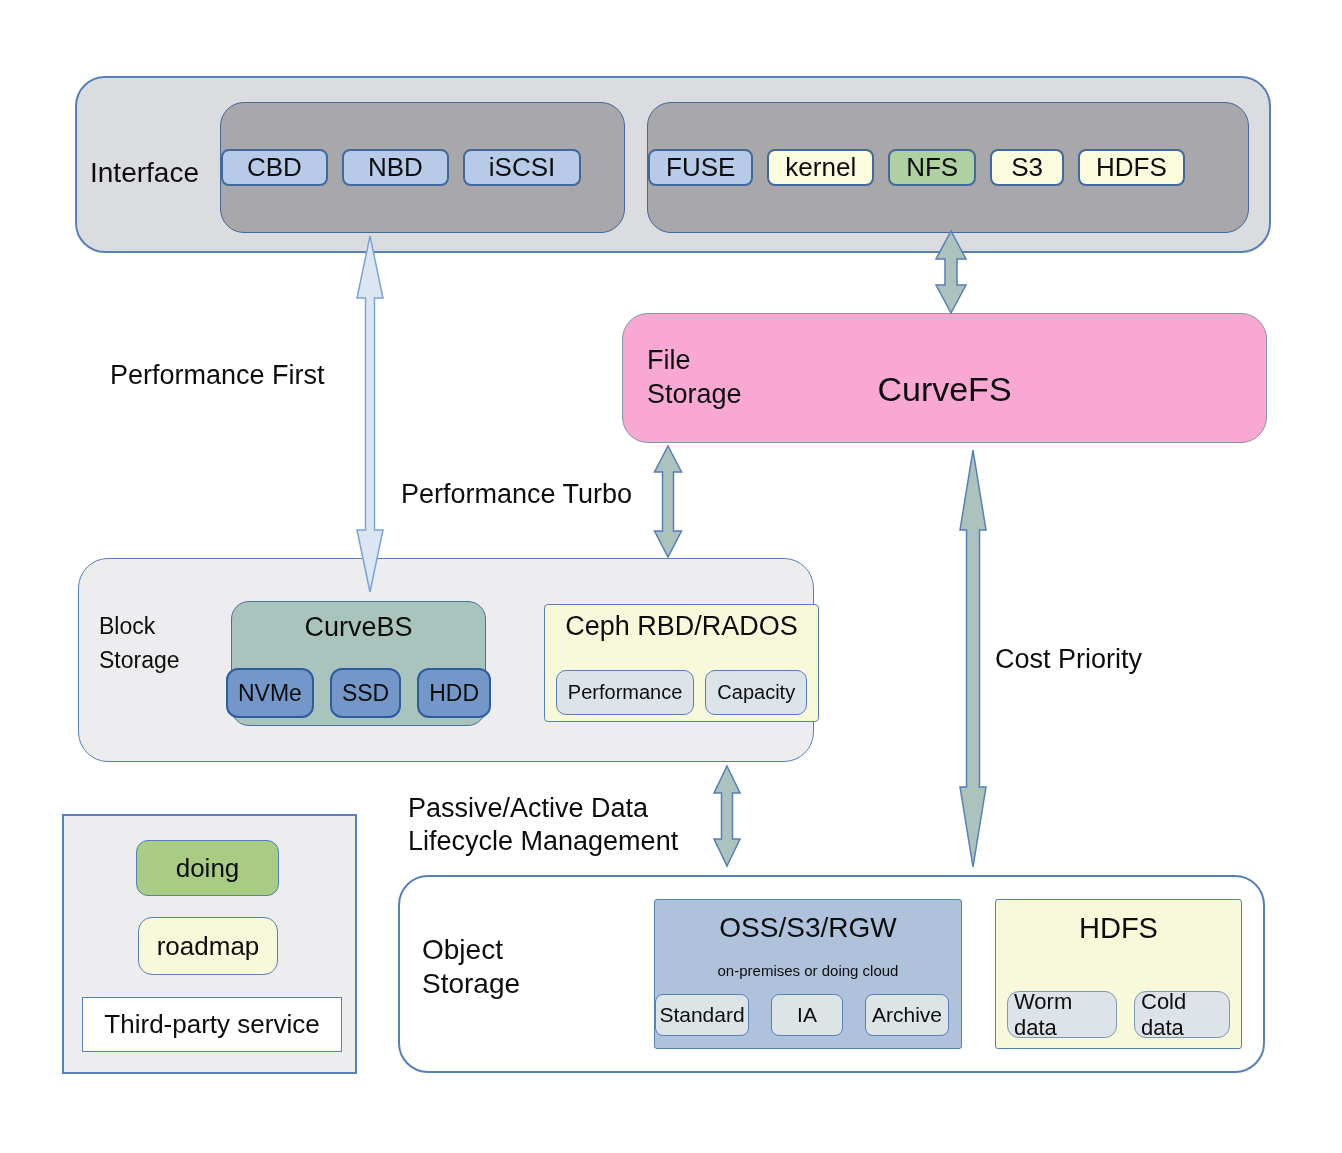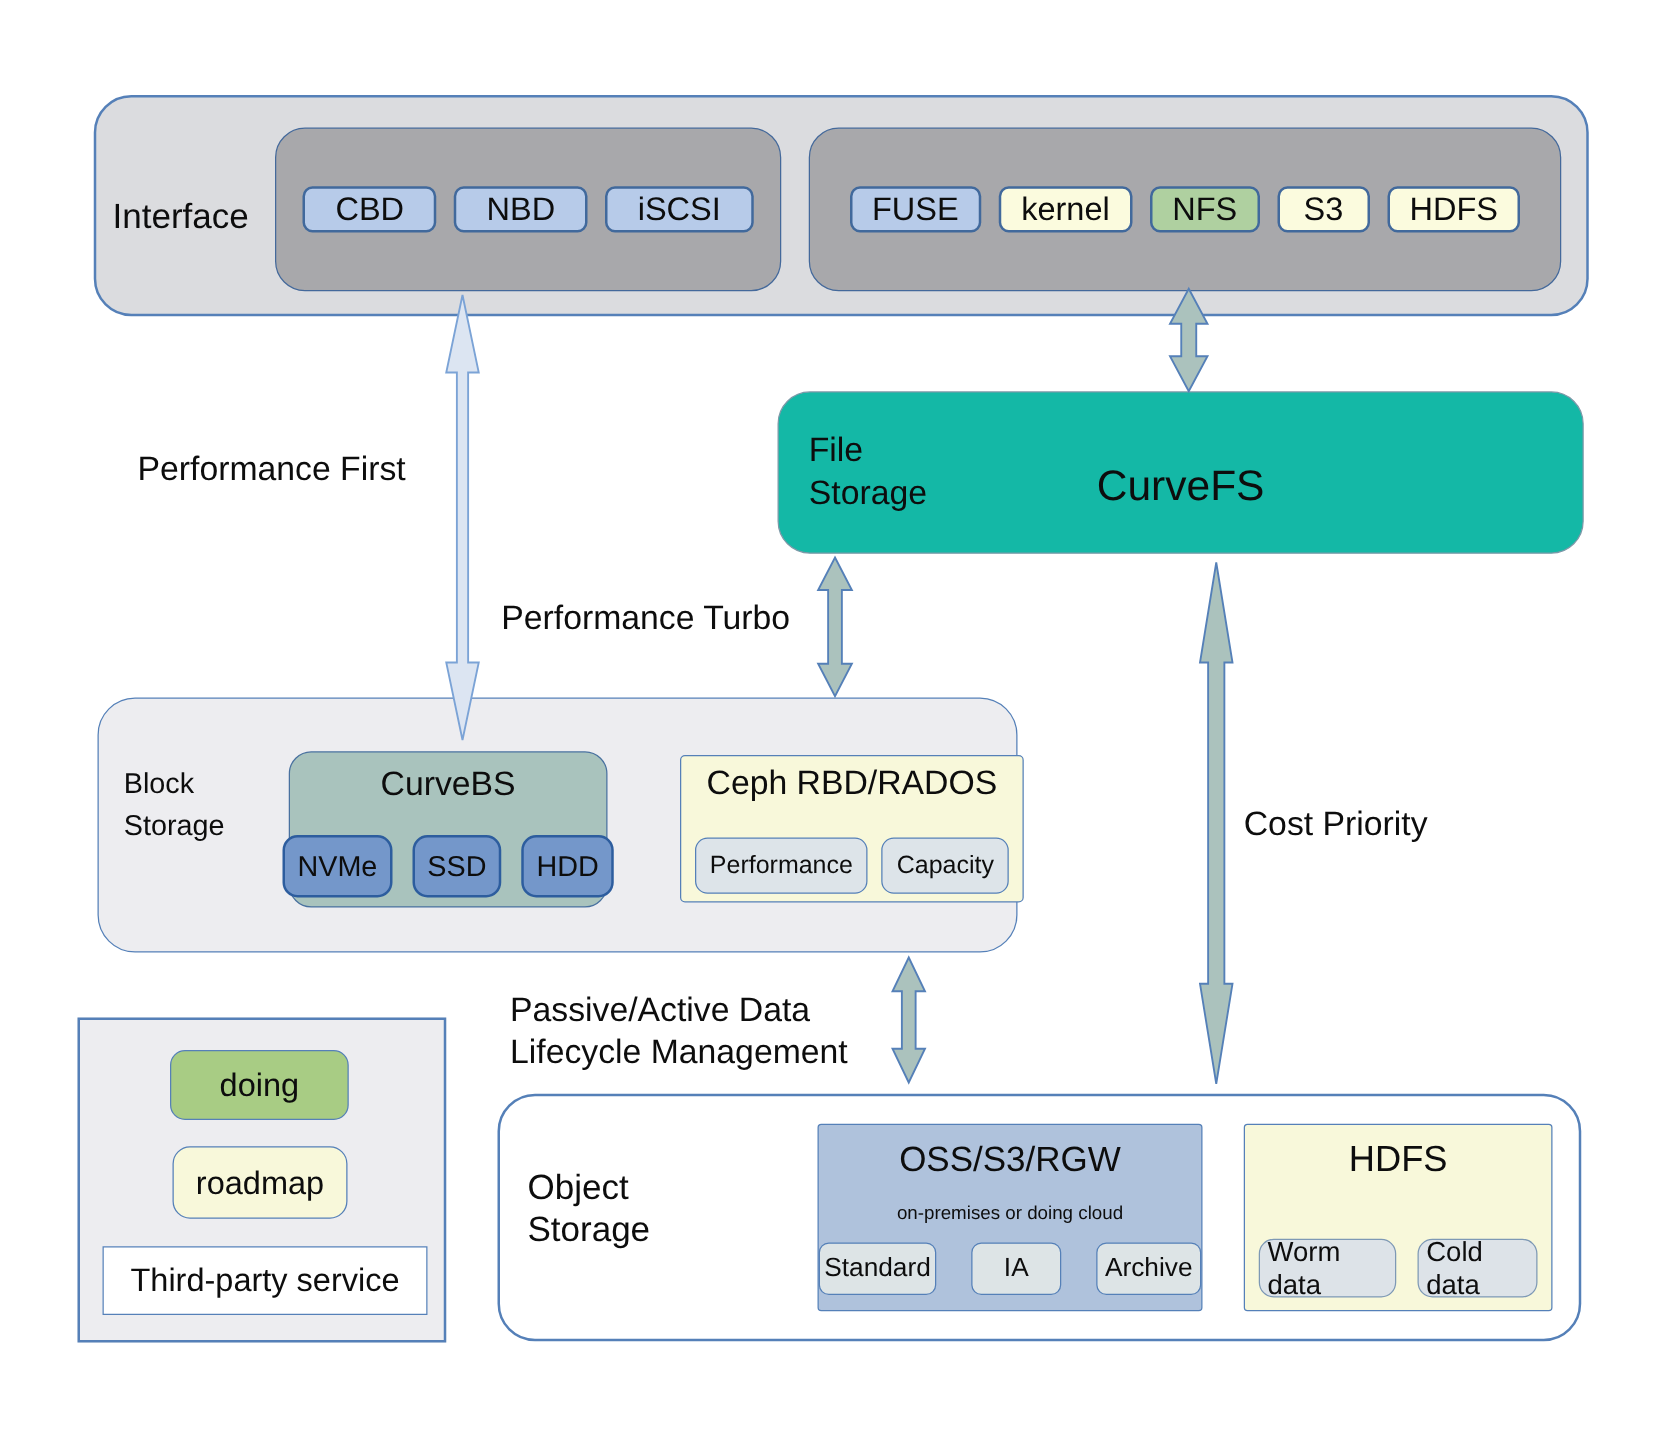--- a/index.html
+++ b/index.html
@@ -4,26 +4,26 @@
 <style>
   html,body{margin:0;padding:0;background:#ffffff;}
   body{font-family:"Liberation Sans",sans-serif;color:#0d0d0d;}
   .canvas{position:relative;width:1342px;height:1153px;background:#ffffff;overflow:hidden;}
   .abs{position:absolute;}
 
   
   .if-outer{left:75px;top:76px;width:1196px;height:177px;background:#dbdcdf;
             border:2px solid #5580b8;border-radius:30px;box-sizing:border-box;}
   .if-inner{position:absolute;background:#a8a8ab;border:1px solid #44699b;border-radius:24px;
-            display:flex;align-items:center;justify-content:center;gap:14px;box-sizing:border-box;}
+            display:flex;align-items:center;justify-content:flex-start;gap:14px;box-sizing:border-box;}
   .if-inner-left{left:143px;top:24px;width:405px;height:131px;}
   .if-inner-right{left:570px;top:24px;width:602px;height:131px;}
   .if-label{position:absolute;left:13px;top:79px;font-size:28px;}
 
-  .curvefs{left:622px;top:313px;width:645px;height:130px;background:#14b8a6;
+  .curvefs{left:622px;top:313px;width:645px;height:130px;background:#f9a8d4;
            border:1px solid #7d99a8;border-radius:26px;box-sizing:border-box;}
   .fs-label{position:absolute;left:24px;top:29px;font-size:27px;line-height:34px;}
   .fs-title{position:absolute;left:0;right:0;top:56px;text-align:center;font-size:34px;}
 
   .block-panel{left:78px;top:558px;width:736px;height:204px;background:#ededf0;
                border:1px solid #5580b8;border-radius:30px;box-sizing:border-box;}
   .bs-label{position:absolute;left:20px;top:50px;font-size:23px;line-height:34px;}
   .curvebs{position:absolute;left:152px;top:42px;width:255px;height:125px;background:#a9c3bd;
            border:1px solid #49719f;border-radius:18px;box-sizing:border-box;}
   .curvebs-title{position:absolute;left:0;right:0;top:10px;text-align:center;font-size:27px;}
@@ -44,21 +44,21 @@
   .legend-third{left:18px;top:181px;width:260px;height:55px;background:#ffffff;
                 border:1px solid #5580b8;}
 
   .object-panel{left:398px;top:875px;width:867px;height:198px;background:#ffffff;
                 border:2px solid #5580b8;border-radius:30px;box-sizing:border-box;}
   .os-label{position:absolute;left:22px;top:56px;font-size:28px;line-height:34px;}
   .oss{position:absolute;left:254px;top:22px;width:308px;height:150px;background:#afc2dc;
        border:1px solid #5580b8;border-radius:3px;box-sizing:border-box;}
   .oss-title{position:absolute;left:0;right:0;top:12px;text-align:center;font-size:28px;}
   .oss-sub{position:absolute;left:0;right:0;top:62px;text-align:center;font-size:15px;}
-  .oss-chips{position:absolute;left:0;right:0;bottom:12px;display:flex;justify-content:space-between;gap:22px;}
+  .oss-chips{position:absolute;left:0;right:0;bottom:12px;display:flex;justify-content:flex-start;gap:22px;}
   .hdfs{position:absolute;left:595px;top:22px;width:247px;height:150px;background:#f8f8da;
         border:1px solid #5580b8;border-radius:3px;box-sizing:border-box;}
   .hdfs-title{position:absolute;left:0;right:0;top:12px;text-align:center;font-size:29px;}
   .hdfs-chips{position:absolute;left:0;right:0;bottom:10px;display:flex;justify-content:center;gap:17px;}
 
   
   .chip{display:flex;align-items:center;justify-content:center;box-sizing:border-box;
         border:2px solid #41699c;border-radius:8px;font-size:26px;height:37px;padding:0 16px;}
   .chip-wide{padding:0 24px;}
   .chip-s3{padding:0 19px;}

